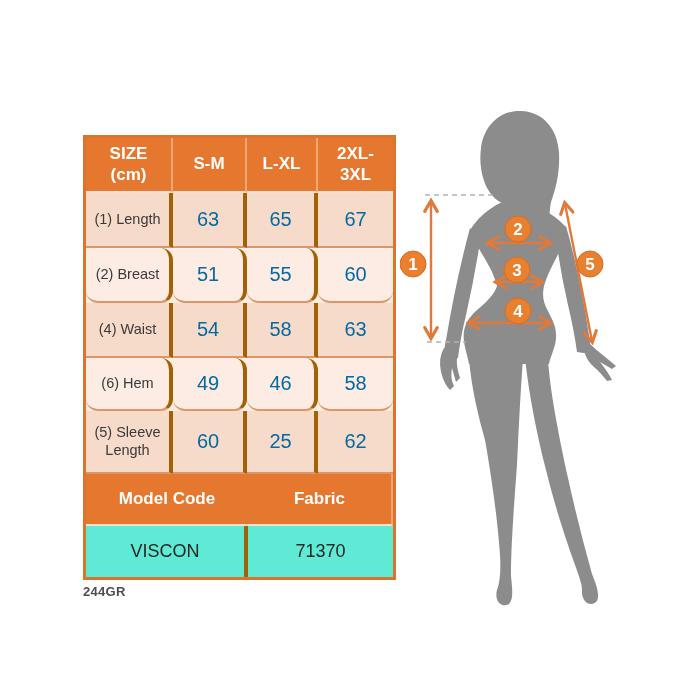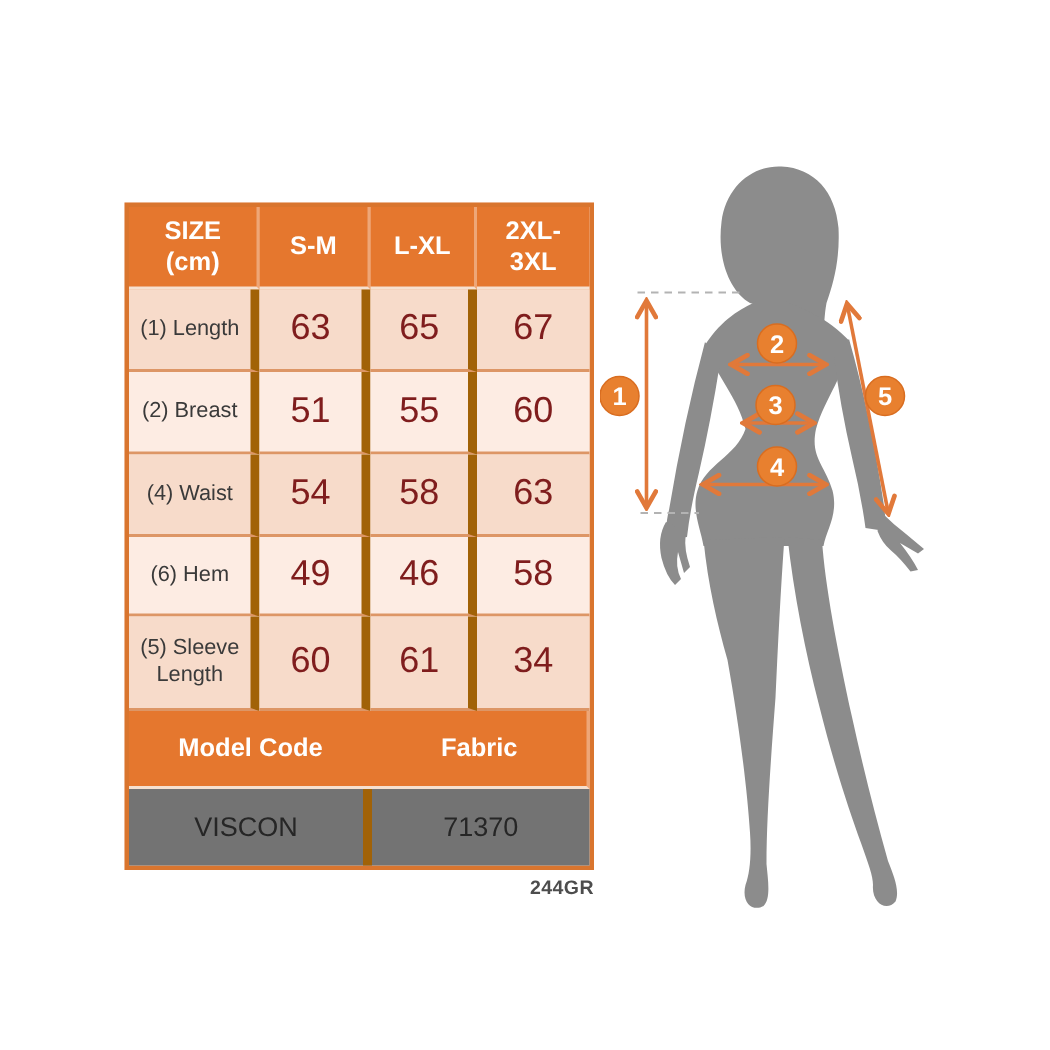--- a/index.html
+++ b/index.html
@@ -11,37 +11,37 @@
   .size-table{
     position:absolute;left:83px;top:135px;width:313px;box-sizing:border-box;
     border:3px solid #d9752e;background:#fdece3;
   }
   .grid-main{display:grid;grid-template-columns:87px 74px 71px auto;
              grid-template-rows:55px 55px 55px 55px 53px 63px;}
   .grid-foot{display:grid;grid-template-columns:162px auto;
              grid-template-rows:52px 51px;}
   .cell{
     display:flex;align-items:center;justify-content:center;text-align:center;
-    box-sizing:border-box;border-right:6px solid #a16207;border-bottom:2px solid #dd9666;
+    box-sizing:border-box;border-right:4px solid #a16207;border-bottom:2px solid #dd9666;
     white-space:pre-line;line-height:1.18;
   }
   .cell.last{border-right:none;}
   .hdr{
     background:#e5772e;color:#ffffff;font-weight:bold;font-size:17px;
     border-right:2px solid rgba(255,255,255,0.35);border-bottom:2px solid #f6e0d0;
   }
   .hdr.last{border-right:none;}
   .r-dark{background:#f7dbca;}
-  .r-light{background:#fdece3;}
+  .r-light{background:#fdece3;border-radius:12px;}
   .lbl{font-size:14.5px;color:#3a3a3a;}
-  .num{font-size:24px;color:#7f1d1d;}
-  .foot-val{background:#737373;font-size:18px;color:#262626;border-bottom:none;}
+  .num{font-size:20px;color:#0369a1;}
+  .foot-val{background:#5eead4;font-size:18px;color:#262626;border-bottom:none;}
   
   .gr-note{
-    position:absolute;left:83px;top:584px;width:313px;text-align:right;
+    position:absolute;left:83px;top:584px;width:313px;
     font-size:13px;font-weight:600;color:#4d4d4d;letter-spacing:0.3px;
   }
   
   .figure-wrap{position:absolute;left:400px;top:90px;width:260px;height:530px;}
   .marker-num{font-family:"Liberation Sans",sans-serif;font-size:17px;font-weight:bold;fill:#ffffff;}
 </style>
 </head>
 <body>
 
 <div id="canvas">
@@ -72,22 +72,22 @@
       <div class="cell r-dark num last">63</div>
 
       <div class="cell r-light lbl">(6) Hem</div>
       <div class="cell r-light num">49</div>
       <div class="cell r-light num">46</div>
       <div class="cell r-light num last">58</div>
 
       <div class="cell r-dark lbl">(5) Sleeve
 Length</div>
       <div class="cell r-dark num">60</div>
-      <div class="cell r-dark num">61</div>
-      <div class="cell r-dark num last">34</div>
+      <div class="cell r-dark num">25</div>
+      <div class="cell r-dark num last">62</div>
     </div>
 
     <div class="grid-foot">
       <div class="cell hdr last">Model Code</div>
       <div class="cell hdr">Fabric</div>
       <div class="cell foot-val">VISCON</div>
       <div class="cell foot-val last">71370</div>
     </div>
   </div>
 

